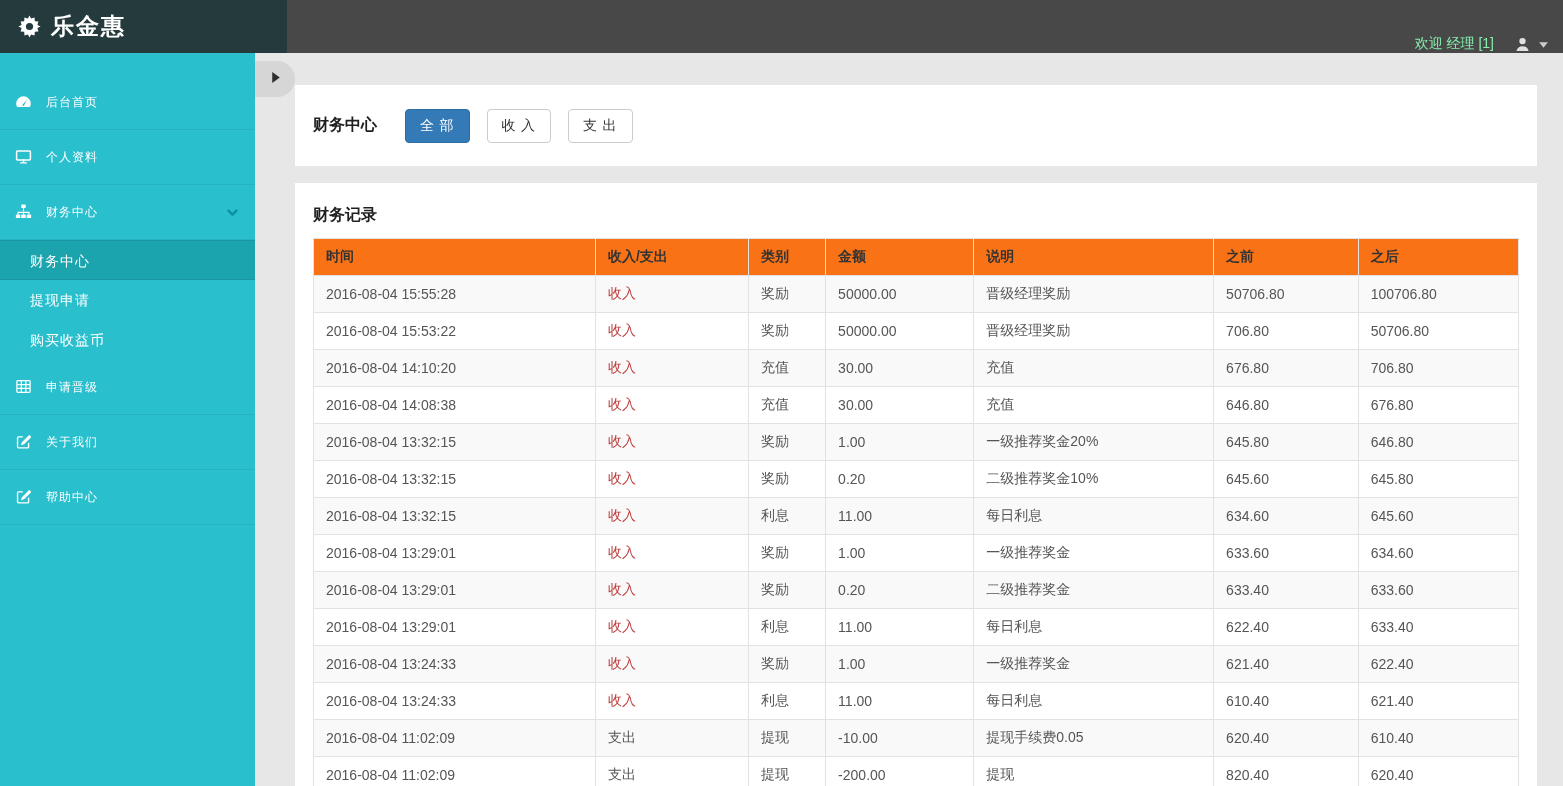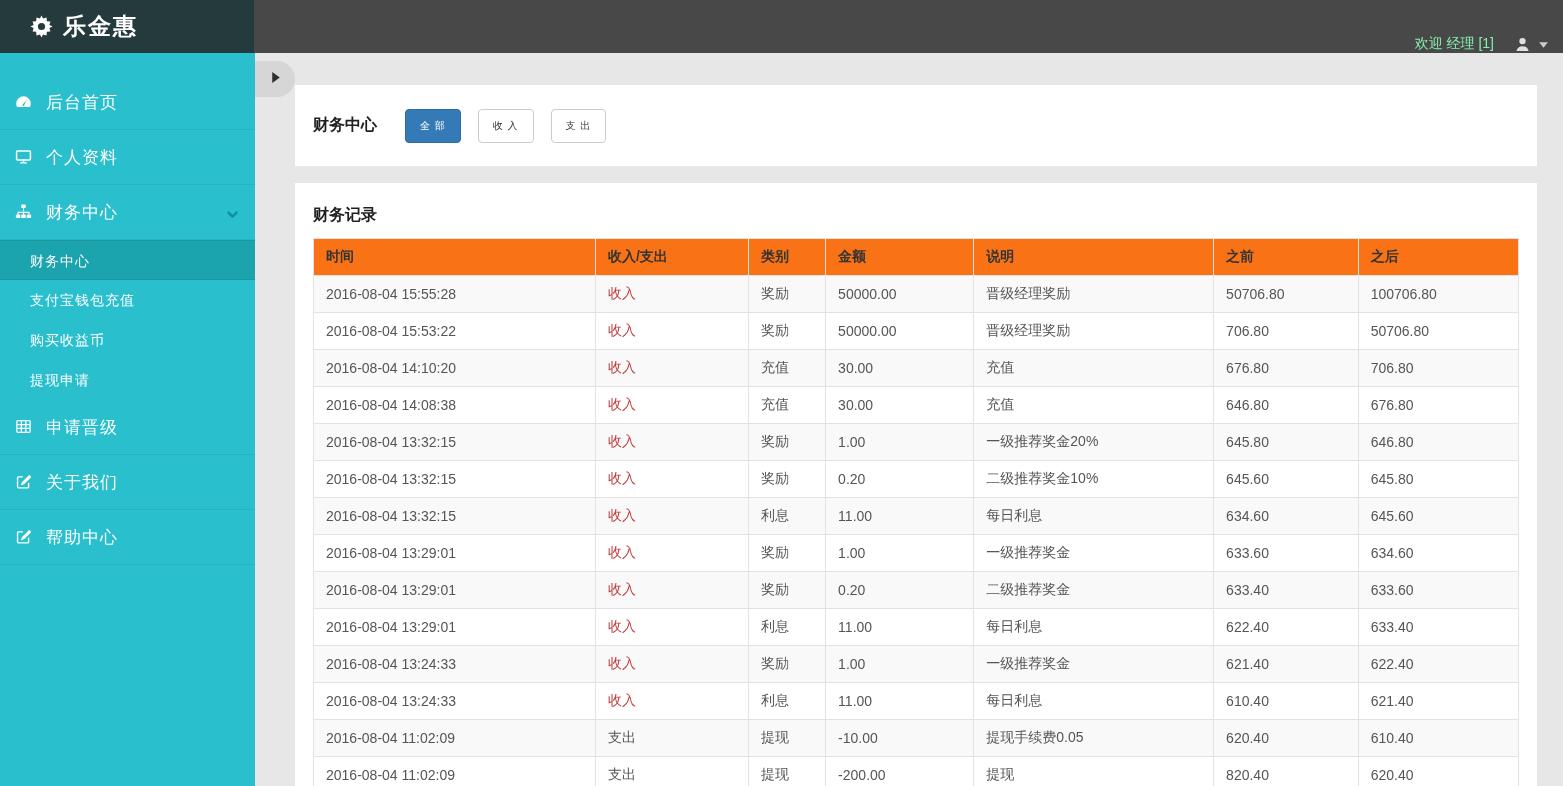--- a/index.html
+++ b/index.html
@@ -5,42 +5,42 @@
   * { margin:0; padding:0; box-sizing:border-box; }
   html,body { width:1563px; height:786px; overflow:hidden; }
   body {
     position:relative;
     background:#e7e7e7;
     font-family:"Liberation Sans","DejaVu Sans",sans-serif;
   }
   
   .header { position:absolute; top:0; left:0; right:0; height:53px; background:#484848; z-index:5; }
   .brand {
-    position:absolute; left:0; top:0; width:254px; height:53px;
+    position:absolute; left:0; top:0; width:287px; height:53px;
     background:#243a3c; color:#fff; display:flex; align-items:center;
-    padding-left:30px; gap:10px; cursor:pointer;font-family:Liberation Serif, serif;
+    padding-left:18px; gap:10px; cursor:pointer;font-family:Liberation Serif, serif;
   }
   .brand .gear-wrap { display:inline-flex; }
   .brand .gear-wrap svg { width:23px; height:23px; }
   .brand-title { font-size:23px; font-weight:bold; letter-spacing:2px; }
   .topbar-right {
     position:absolute; right:14px; top:0; height:53px;
     display:flex; align-items:flex-end; gap:20px; color:#86efac; font-size:14px;
   }
   .welcome-text { cursor:pointer; }
   .user-menu { display:flex; align-items:center; gap:7px; cursor:pointer; color:#e0e0e0; }
   .user-menu svg { display:block; }
   
   .sidebar {
     position:absolute; top:53px; left:0; bottom:0; width:255px;
     background:var(--sidebar-bg); padding-top:22px; z-index:4;
   }
   .nav-item {
     height:55px; display:flex; align-items:center; padding:0 15px;
-    color:#fff; font-size:17px; letter-spacing:1px; cursor:pointer;
+    color:#fff; font-size:12px; letter-spacing:1px; cursor:pointer;
     border-bottom:1px solid rgba(0,0,0,0.06); position:relative;
   }
   .nav-icon { width:18px; height:18px; margin-right:13px; display:inline-flex; color:#fff; }
   .nav-icon svg { width:17px; height:17px; }
   .nav-caret { position:absolute; right:16px; width:13px; height:13px; color:#0d8fa3; }
   .nav-caret svg { width:13px; height:13px; }
   .subitem {
     height:40px; line-height:40px; padding-left:30px; color:#fff;
     font-size:14px; letter-spacing:1px; cursor:pointer;
   }
@@ -56,23 +56,23 @@
     display:flex; align-items:center; justify-content:center; cursor:pointer; z-index:6;
   }
   .sidebar-toggle svg { width:11px; height:13px; }
   
   .panel { position:absolute; background:#fff; left:295px; width:1242px; }
   .panel-filter { top:85px; height:81px; }
   .filter-inner { display:flex; align-items:center; height:100%; padding:0 18px; }
   .filter-title { font-size:16px; font-weight:bold; color:#1f1f1f; margin-right:28px; }
   .filter-buttons { display:flex; gap:17px; }
   .btn {
-    height:34px; padding:0 14px; font-size:10px; border-radius:4px;
+    height:34px; padding:0 14px; font-size:14px; border-radius:4px;
     border:1px solid #ccc; background:#fff; color:#333; cursor:pointer;
-    font-family:Liberation Sans, sans-serif; letter-spacing:1px;
+    font-family:Liberation Serif, serif; letter-spacing:1px;
   }
   .btn.active { background:var(--accent-blue); border-color:#2e6da4; color:#fff; }
   .panel-records { top:183px; height:740px; padding:16px 18px; }
   .records-title { font-size:16px; font-weight:bold; color:#1f1f1f; margin:6px 0 12px; }
   table { width:100%; border-collapse:collapse; font-size:14px; color:#555; table-layout:fixed; }
   th,td {
     border:1px solid #e2e2e2; padding:8px 12px; text-align:left;
     height:37px; overflow:hidden; white-space:nowrap;
   }
   th { color:#333; font-weight:bold; background:#f97316; }
@@ -141,23 +141,22 @@
           <path fill="none" stroke="currentColor" stroke-width="1.1" d="M8 4.7v3M2.9 10.8V8.8h10.2v2M8 8.8v2"></path>
         </svg>
       </span>
       <span class="nav-label">财务中心</span>
       <span class="nav-caret"><svg viewBox="0 0 12 12" fill="none" stroke="currentColor" stroke-width="2.2" stroke-linecap="round" stroke-linejoin="round">
           <path d="M2.3 4.2 6 7.9l3.7-3.7"></path>
         </svg></span>
     </div>
     <div class="submenu">
       <div class="subitem active">财务中心</div>
-      <div class="subitem">支付宝钱包充值</div>
+      <div class="subitem">提现申请</div>
       <div class="subitem">购买收益币</div>
-      <div class="subitem">提现申请</div>
     </div>
     <div class="nav-item">
       <span class="nav-icon">
         <svg viewBox="0 0 16 16" fill="none" stroke="currentColor" stroke-width="1.2">
           <rect x="1.8" y="2.5" width="12.4" height="11" rx="0.8"></rect>
           <path d="M1.8 6.2h12.4M1.8 9.8h12.4M6 2.5v11M10.2 2.5v11"></path>
         </svg>
       </span>
       <span class="nav-label">申请晋级</span>
     </div>

